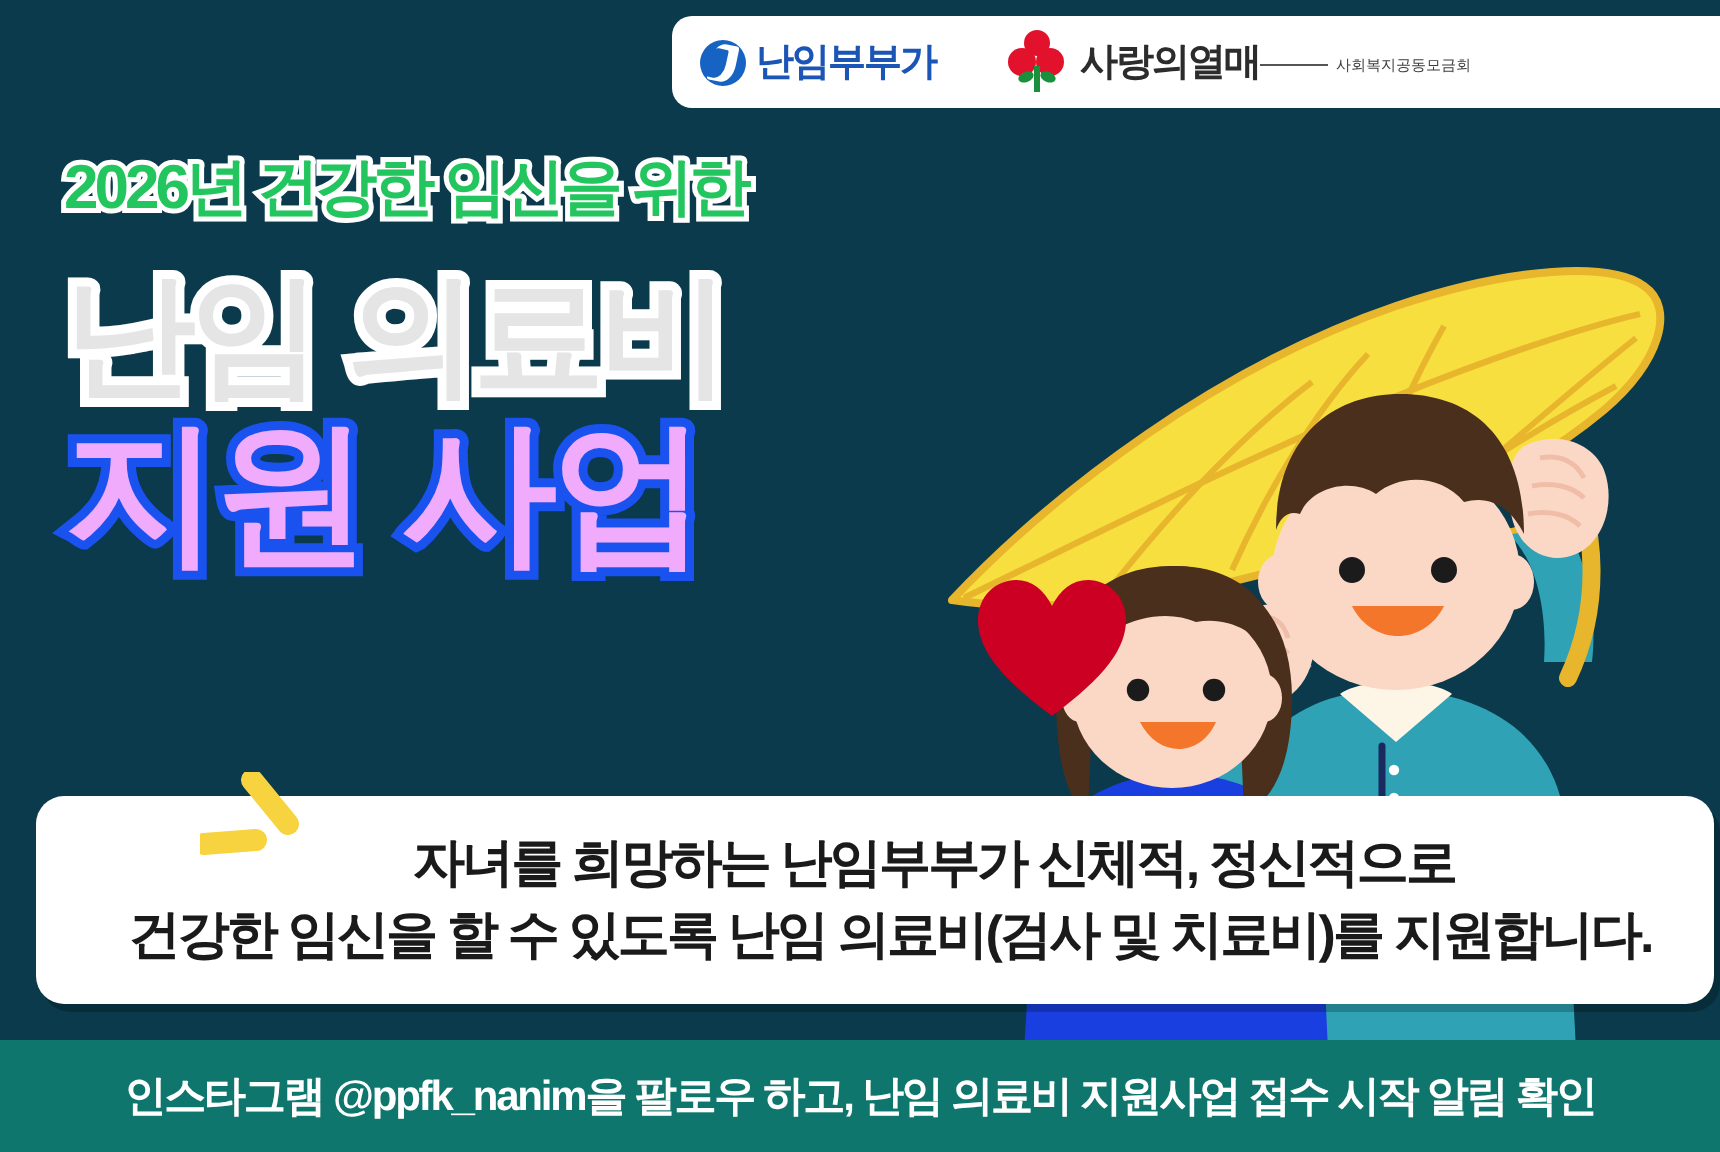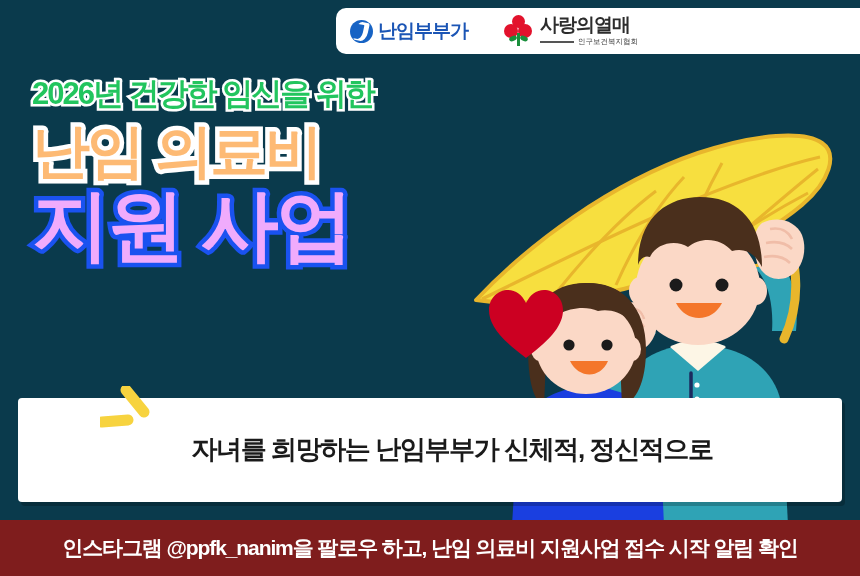--- a/index.html
+++ b/index.html
@@ -91,21 +91,21 @@
   .chest-mark .berry.b2 { width:14px;height:14px; left:0px; top:9px; }
   .chest-mark .berry.b3 { width:14px;height:14px; left:14px; top:9px; }
   .chest-mark .stem {
     position:absolute; left:13px; top:18px; width:3px; height:13px; background:#1a8f3c;
   }
   .chest-mark .leaf-l, .chest-mark .leaf-r {
     position:absolute; top:21px; width:8px; height:5px; background:#1a8f3c; border-radius:50%;
   }
   .chest-mark .leaf-l { left:5px; transform: rotate(-22deg); }
   .chest-mark .leaf-r { left:16px; transform: rotate(22deg); }
-  .chest-words { display:flex; flex-direction:column; justify-content:center; }
+  .chest-words { display:flex; flex-direction:row; justify-content:center; }
   #chest-name { font-size: 19px; font-weight:bold; color:#2c2c2c; letter-spacing:-1px; line-height:1; }
   .chest-sub-row { display:flex; align-items:center; margin-top:3px; }
   .chest-rule { width:34px; height:1.5px; background:#555; margin-right:4px; }
   #chest-sub { font-size: 7.5px; color:#3d3d3d; letter-spacing:0px; white-space:nowrap; }
 
   
   #illustration {
     position: absolute;
     left: 470px; top: 95px;
     width: 390px; height: 430px;
@@ -137,25 +137,25 @@
     paint-order: stroke fill;
     white-space: nowrap;
   }
   #title-line-1, #title-line-2 {
     font-weight: bold;
     letter-spacing: -3px;
     line-height: 1.04;
     white-space: nowrap;
   }
   #title-line-1 {
-    font-size: 58px;
-    color: #fdba74;
+    font-size: 66px;
+    color: #e5e5e5;
     -webkit-text-stroke: 9px #ffffff;
     paint-order: stroke fill;
-    margin-top: 12px;
+    margin-top: 24px;
   }
   #title-line-2 {
     font-size: 78px;
     color: #f0abfc;
     -webkit-text-stroke: 9px #1a52f0;
     paint-order: stroke fill;
     margin-top: 4px;
   }
 
   
@@ -165,45 +165,46 @@
     width: 60px; height: 52px;
     z-index: 30;
   }
 
   
   #description-card {
     position: absolute;
     left: 18px; top: 398px;
     width: 824px; height: 104px;
     background: #ffffff;
-    border-radius: 4px;
+    border-radius: 14px;
     box-shadow: 3px 4px 0 rgba(0,0,0,0.22);
     z-index: 25;
     display: flex;
     flex-direction: column;
     align-items: center;
     justify-content: center;
+    padding-left: 15px;
   }
   .desc-line {
     font-size: 26px;
     font-weight: bold;
     color: #1a1a1a;
     letter-spacing: -1.4px;
     line-height: 1.38;
     white-space: nowrap;
     text-align: center;
   }
   #desc-line-1 { padding-left: 44px; }
 
   
   #bottom-banner {
     position: absolute;
     left: 0; bottom: 0;
     width: 860px; height: 56px;
-    background: #7f1d1d;
+    background: #0f766e;
     display: flex;
     align-items: center;
     justify-content: center;
     z-index: 35;
   }
   #banner-text {
     font-size: 21px;
     font-weight: bold;
     color: #ffffff;
     letter-spacing: -1.1px;
@@ -310,20 +311,21 @@
   </div>
 
   <div id="headline">
     <div id="subtitle">2026년 건강한 임신을 위한</div>
     <div id="title-line-1">난임 의료비</div>
     <div id="title-line-2">지원 사업</div>
   </div>
 
   <div id="description-card">
     <div class="desc-line" id="desc-line-1">자녀를 희망하는 난임부부가 신체적, 정신적으로</div>
+    <div class="desc-line" id="desc-line-2">건강한 임신을 할 수 있도록 난임 의료비(검사 및 치료비)를 지원합니다.</div>
   </div>
 
   <div id="sparkle-marks">
     <svg width="60" height="52" viewBox="0 0 60 52" xmlns="http://www.w3.org/2000/svg">
       <path d="M26 4 L44 26" stroke="#f7d33f" stroke-width="11" stroke-linecap="round"></path>
       <path d="M2 36 L28 34" stroke="#f7d33f" stroke-width="11" stroke-linecap="round"></path>
     </svg>
   </div>
 
   <div id="logo-bar">
@@ -340,21 +342,21 @@
         <span class="berry b2"></span>
         <span class="berry b3"></span>
         <span class="stem"></span>
         <span class="leaf-l"></span>
         <span class="leaf-r"></span>
       </span>
       <span class="chest-words">
         <span id="chest-name">사랑의열매</span>
         <span class="chest-sub-row">
           <span class="chest-rule"></span>
-          <span id="chest-sub">인구보건복지협회</span>
+          <span id="chest-sub">사회복지공동모금회</span>
         </span>
       </span>
     </div>
 
   </div>
 
   <div id="bottom-banner">
     <span id="banner-text">인스타그램 @ppfk_nanim을 팔로우 하고, 난임 의료비 지원사업 접수 시작 알림 확인</span>
   </div>
 

